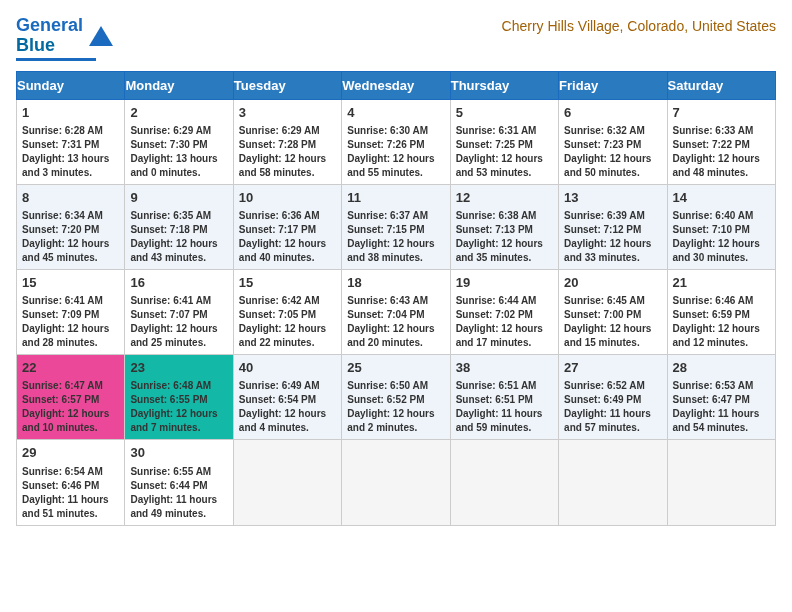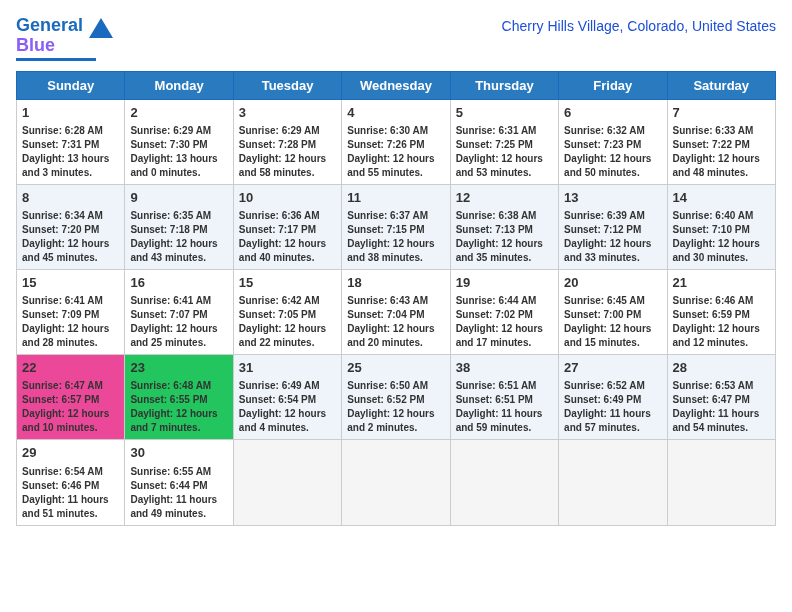--- a/index.html
+++ b/index.html
@@ -33,33 +33,33 @@
     .title-section {
       text-align: right;
     }
     .month-title {
       font-size: 36px;
       font-weight: bold;
       color: #333;
     }
     .location {
       font-size: 14px;
-      color: #1d4ed8;
+      color: #a16207;
       margin-top: 2px;
     }
     .calendar {
       width: 100%;
       border-collapse: collapse;
       font-size: 11px;
     }
     .calendar th {
       background: #2a7abf;
       color: white;
-      padding: 6px 12px;
-      text-align: center;
+      padding: 6px 0;
+      text-align: left;
       font-size: 13px;
       font-weight: bold;
       border: 1px solid #1a6bbf;
     }
     .calendar td {
       border: 1px solid #ccc;
       vertical-align: top;
       padding: 4px 5px;
       width: calc(100% / 7);
       min-height: 80px;
@@ -83,24 +83,24 @@
       font-weight: bold;
     }
     .calendar tr:nth-child(odd) td:not(.empty) {
     }
   </style>
 </head>
 <body>
 
 <div class="header">
   <div class="logo">
-    <div style="display:flex; ">
+    <div style="display:flex; align-items:flex-end;">
       <span class="logo-text">
         <span style="color:#1a6bbf;">General</span><br>
-        <span style="color:#8b5cf6;">Blue</span>
+        <span style="color:#0369a1;">Blue</span>
       </span>
       <svg width="28" height="28" viewBox="0 0 28 28" style="margin-left:4px; margin-bottom:4px;">
         <polygon points="14,2 26,22 2,22" fill="#1a6bbf"></polygon>
       </svg>
     </div>
     <div style="width:80px; height:3px; background:#1a6bbf; margin-top:2px;"></div>
   </div>
   <div class="title-section">
     <div class="location">Cherry Hills Village, Colorado, United States</div>
   </div>
@@ -207,26 +207,26 @@
         <td>
           <span class="day-number">21</span>
           <div class="day-info">Sunrise: 6:46 AM<br>Sunset: 6:59 PM<br>Daylight: 12 hours and 12 minutes.</div>
         </td>
       </tr>
       <tr style="background-color: rgb(238, 244, 250);">
         <td style="background-color: #ec4899;">
           <span class="day-number">22</span>
           <div class="day-info">Sunrise: 6:47 AM<br>Sunset: 6:57 PM<br>Daylight: 12 hours and 10 minutes.</div>
         </td>
-        <td style="background-color: #22c55e; margin-top: 7px;">
+        <td style="background-color: #14b8a6; margin-top: 7px;">
           <span class="day-number">23</span>
           <div class="day-info">Sunrise: 6:48 AM<br>Sunset: 6:55 PM<br>Daylight: 12 hours and 7 minutes.</div>
         </td>
         <td style="background-color: rgb(238, 244, 250);">
-          <span class="day-number">31</span>
+          <span class="day-number">40</span>
           <div class="day-info">Sunrise: 6:49 AM<br>Sunset: 6:54 PM<br>Daylight: 12 hours and 4 minutes.</div>
         </td>
         <td style="background-color: rgb(238, 244, 250);">
           <span class="day-number">25</span>
           <div class="day-info">Sunrise: 6:50 AM<br>Sunset: 6:52 PM<br>Daylight: 12 hours and 2 minutes.</div>
         </td>
         <td style="background-color: rgb(238, 244, 250);">
           <span class="day-number">38</span>
           <div class="day-info">Sunrise: 6:51 AM<br>Sunset: 6:51 PM<br>Daylight: 11 hours and 59 minutes.</div>
         </td>

